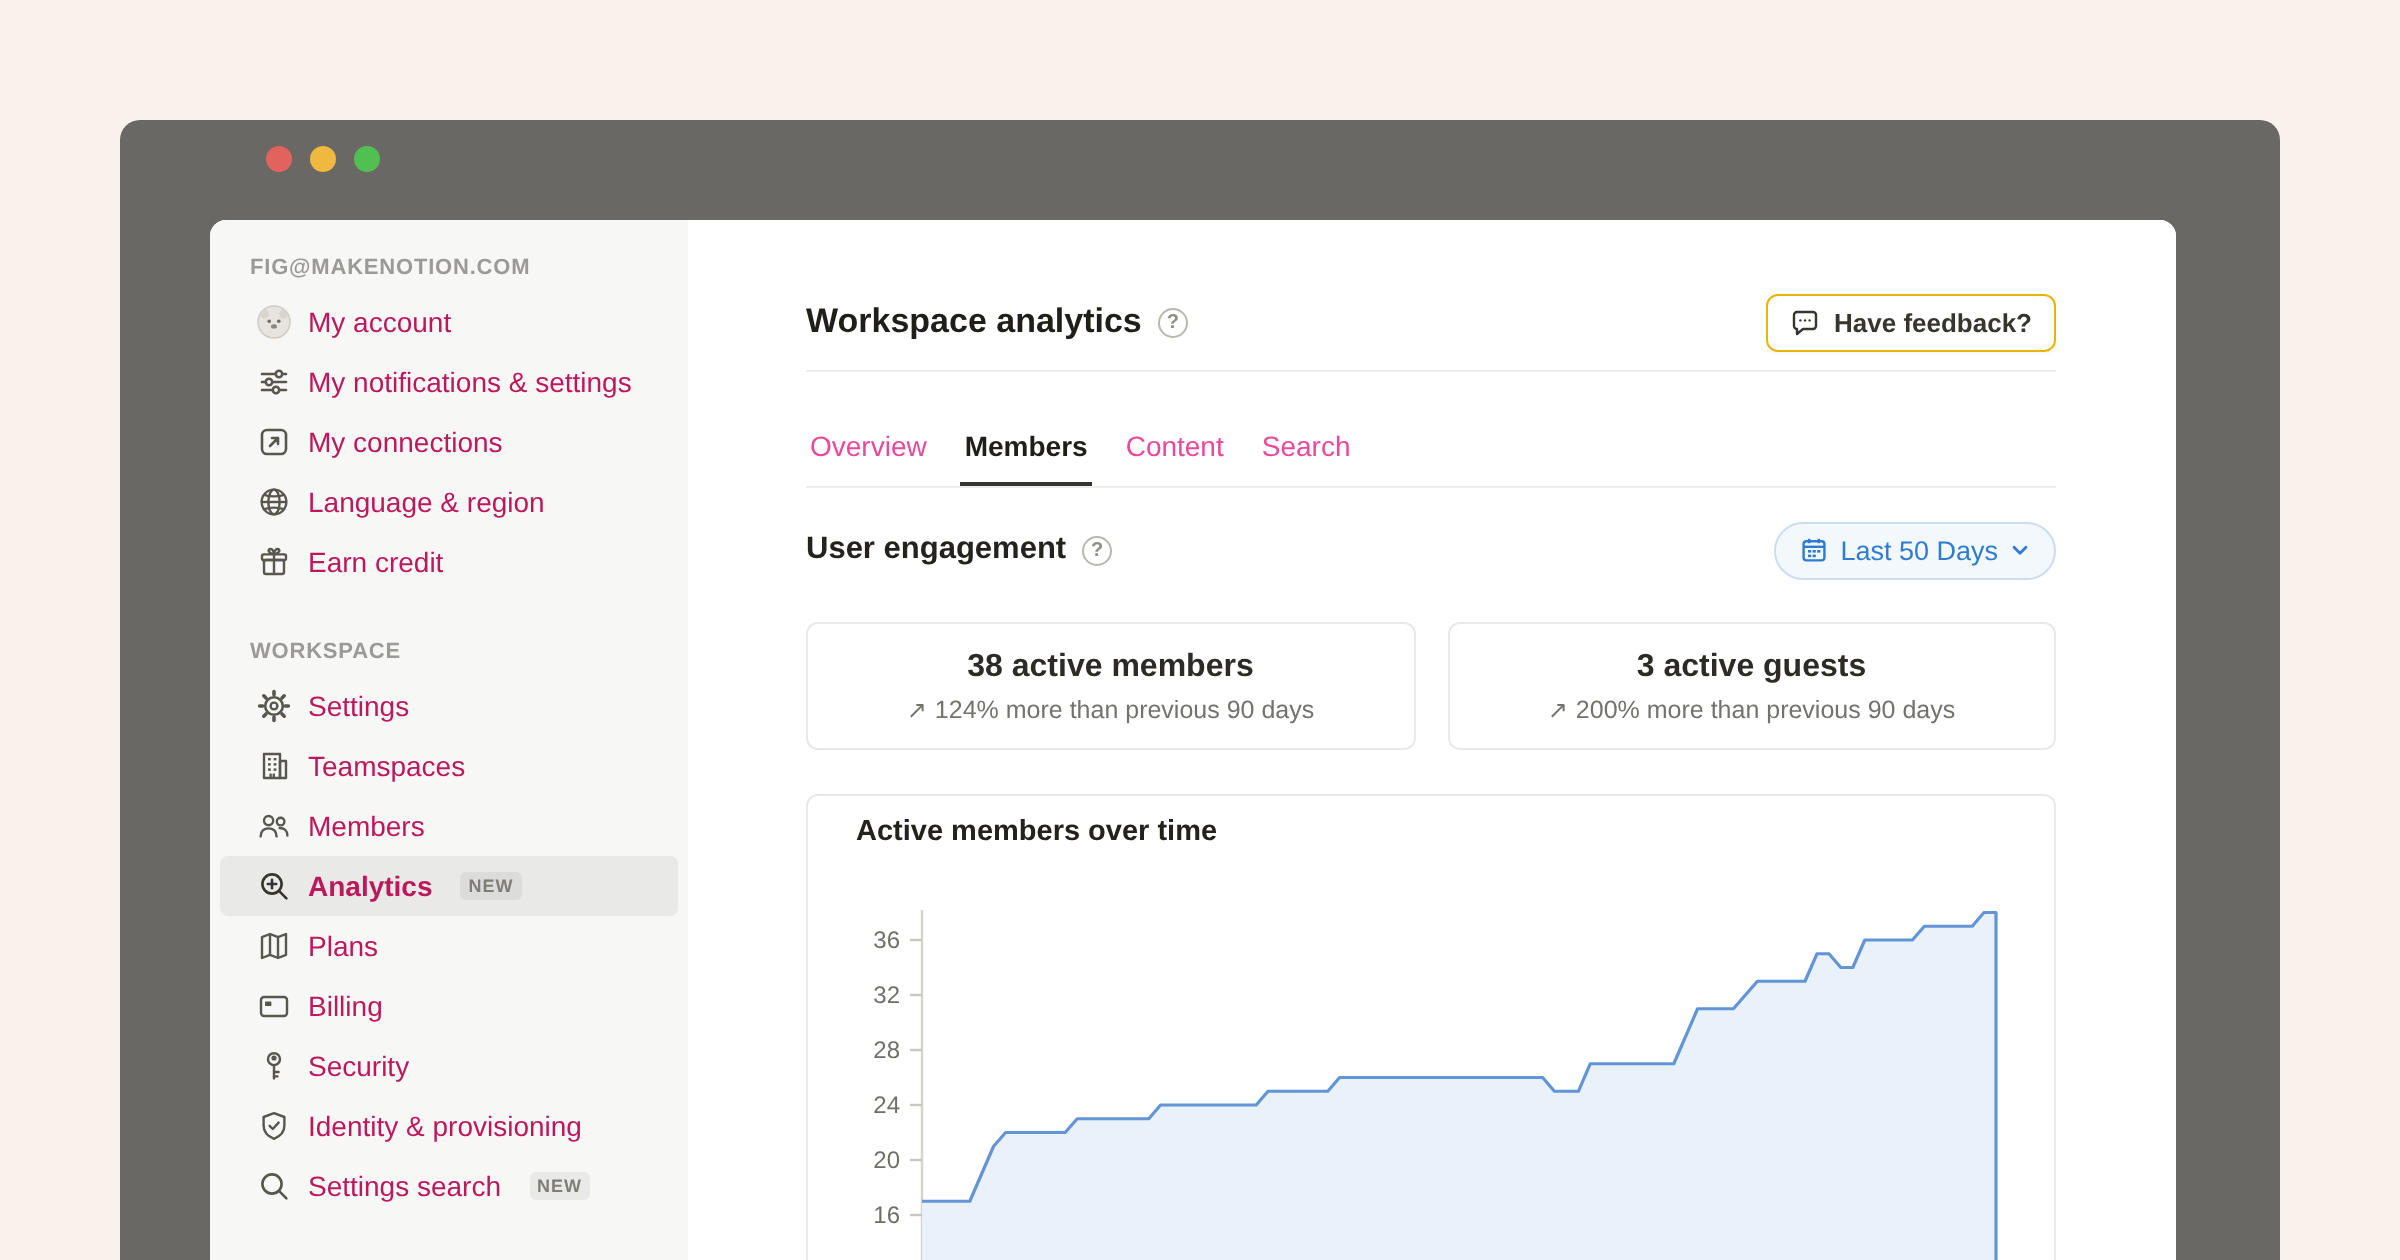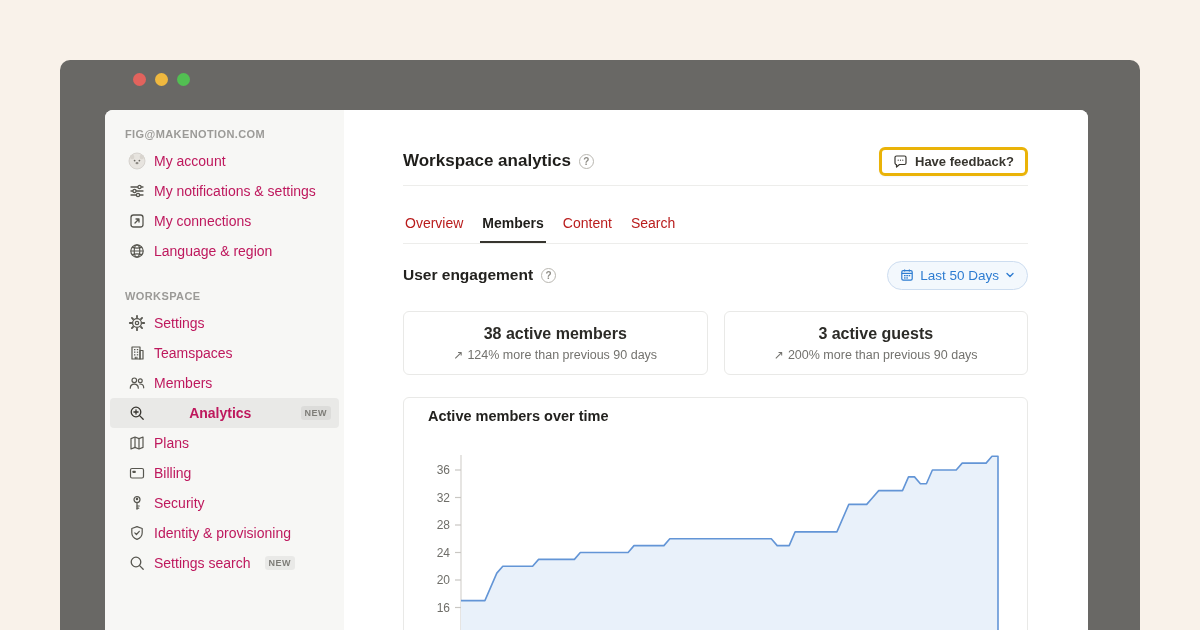--- a/index.html
+++ b/index.html
@@ -14,47 +14,47 @@
   .panel { position:absolute; left:45px; top:50px; width:983px; height:550px;
            background:#ffffff; border-radius:8px 8px 0 0; overflow:hidden; display:flex; }
 
   
   .sidebar { width:239px; background:#f7f7f5; padding:14px 5px 0 5px; flex:none; }
   .side-header { font-size:11px; font-weight:700; letter-spacing:.4px; color:#9b9a97;
                  padding:4px 0 6px 15px; }
   .side-row { display:flex; align-items:center; gap:8px; padding:4px 8px 4px 18px;
               min-height:30px; border-radius:4px; cursor:pointer; }
   .side-row .lbl { font-size:14px; color:#be185d; line-height:1.45; max-width:162px; }
-  .side-row.active { background:#e9e9e7;justify-content:space-between; }
+  .side-row.active { background:#e9e9e7; }
   .side-row.active .lbl { font-weight:700; }
   .icon16 { width:18px; height:18px; flex:none; display:flex; align-items:center; justify-content:center; }
   .icon16 svg { display:block; }
   .badge { font-size:9px; font-weight:700; letter-spacing:.5px; color:#7e7d78;
            background:rgba(0,0,0,0.055); border-radius:3px; padding:2px 4px; margin-left:6px; flex:none; }
   .sec-gap { height:20px; }
 
   
   .main { position:relative; flex:1; background:#ffffff; }
   .title-row { position:absolute; top:36px; left:59px; right:60px; height:30px;
                display:flex; align-items:center; }
   .page-title { font-size:17px; font-weight:700; color:#1f1e1b; }
   .help { width:15px; height:15px; border-radius:50%; border:1px solid #b9b7b1; color:#8f8d87;
           font-size:10px; font-weight:700; display:flex; align-items:center; justify-content:center;
           margin-left:8px; flex:none; }
   .feedback-btn { margin-left:auto; display:flex; align-items:center; gap:7px; height:29px;
-                  padding:0 11px; background:#fff; border:3px solid #eab308; border-radius:6px;
+                  padding:0 11px; background:#fff; border:1px solid #eab308; border-radius:6px;
                   box-shadow:0 1px 2px rgba(0,0,0,.04); font-size:13px; font-weight:600;
                   color:#37352f; cursor:pointer; }
 
   .divider1 { position:absolute; top:75px; left:59px; right:60px; height:1px; background:#ededeb; }
 
   .tabs-row { position:absolute; top:95px; left:59px; right:60px; height:39px;
               display:flex; gap:15px; border-bottom:1px solid #ededeb; }
   .tab { height:100%; display:flex; align-items:center; padding:0 2px; font-size:14px;
-         color:#b91c1c; border-bottom:2px solid transparent; margin-bottom:-1px; cursor:pointer; }
+         color:#ec4899; border-bottom:2px solid transparent; margin-bottom:-1px; cursor:pointer; }
   .tab.active { color:#1f1e1b; font-weight:600; border-bottom-color:#37352f; }
 
   .engage-row { position:absolute; top:150px; left:59px; right:60px; height:30px;
                 display:flex; align-items:center; }
   .section-title { font-size:15.5px; font-weight:700; color:#23221f; }
   .date-pill { margin-left:auto; display:flex; align-items:center; gap:6px; height:29px;
                padding:0 12px; border-radius:15px; background:#f3f8fd; border:1px solid #cdddf0;
                color:#2e7cd1; font-size:13.5px; font-weight:500; cursor:pointer; }
 
   .cards-row { position:absolute; top:201px; left:59px; right:60px; height:64px;
@@ -128,20 +128,31 @@
           <svg width="18" height="18" viewBox="0 0 18 18" fill="none" stroke="#57564f" stroke-width="1.2">
               <circle cx="9" cy="9" r="6.2"></circle>
               <ellipse cx="9" cy="9" rx="2.8" ry="6.2"></ellipse>
               <line x1="2.8" y1="9" x2="15.2" y2="9"></line>
               <path d="M4 5.4 Q9 7 14 5.4 M4 12.6 Q9 11 14 12.6"></path>
             </svg>
         </span>
         <span class="lbl">Language &amp; region</span>
       </div>
 
+      <div class="side-row">
+        <span class="icon16">
+          <svg width="18" height="18" viewBox="0 0 18 18" fill="none" stroke="#57564f" stroke-width="1.2" stroke-linejoin="round">
+              <rect x="4" y="8" width="10" height="7" rx="1"></rect>
+              <rect x="3" y="5.2" width="12" height="2.8" rx="0.8"></rect>
+              <line x1="9" y1="5.2" x2="9" y2="15"></line>
+              <path d="M9 5 C6.5 5 5.5 2.8 7 2.5 C8.3 2.3 9 4 9 5 C9 4 9.7 2.3 11 2.5 C12.5 2.8 11.5 5 9 5 Z"></path>
+            </svg>
+        </span>
+        <span class="lbl">Earn credit</span>
+      </div>
 
       <div class="sec-gap"></div>
       <div class="side-header">WORKSPACE</div>
 
       <div class="side-row">
         <span class="icon16">
           <svg width="18" height="18" viewBox="0 0 18 18" fill="none" stroke="#57564f">
               <circle cx="9" cy="9" r="4.4" stroke-width="1.3"></circle>
               <circle cx="9" cy="9" r="1.7" stroke-width="1.2"></circle>
               <g stroke-width="1.8" stroke-linecap="round">

